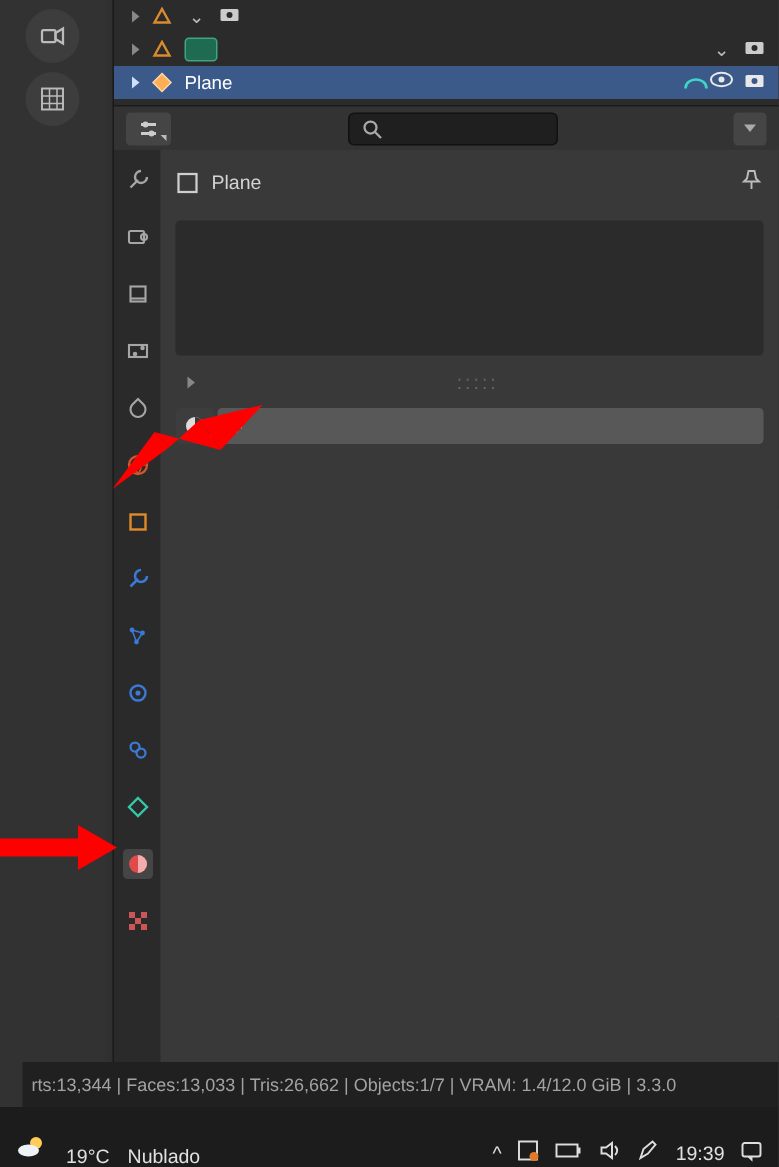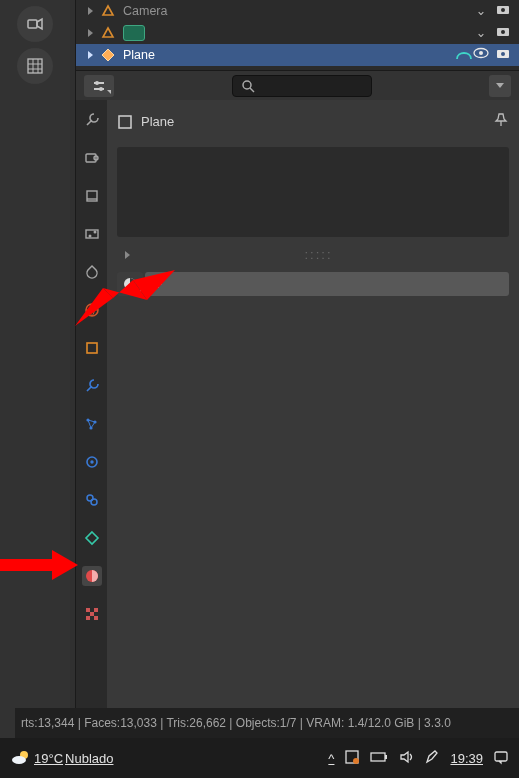--- a/index.html
+++ b/index.html
@@ -167,22 +167,22 @@
   .status {
     position:absolute; left:0; right:0; bottom:40px; height:30px;
     background:#202020; color:#a3a3a3; font-size:12px;
     display:flex; align-items:center; padding:0 6px;
     white-space:nowrap; overflow:hidden;margin-left:15px;
   }
 
   
   .taskbar{
     position:absolute; left:0; right:0; bottom:0; height:40px;
-    background:#1c1c1c; display:flex; align-items:center;
-    color:#e0e0e0; padding:0 10px; gap:2px; font-size:13px;text-decoration:underline;
+    background:#1c1c1c; display:flex; align-items:flex-end;
+    color:#e0e0e0; padding:0 10px; gap:12px; font-size:13px;
   }
   .tray{ margin-left:auto; display:flex; align-items:center; gap:10px; }
 
   
   .arrow {
     position:absolute; pointer-events:none;
   }
   .arrow svg { overflow:visible; }
 
 </style>
@@ -206,21 +206,20 @@
 </div>
 
 <div class="outliner">
   <div class="outliner-row">
     <span class="chev-right"></span>
     <span class="obj-icon">
       <svg width="16" height="16">
           <path d="M3 12 L8 3 L13 12 Z" fill="none" stroke="#d98b2e" stroke-width="1.6"></path>
         </svg>
     </span>
-    <span class="label">Camera</span>
     <span class="row-right">
       <span class="eye">⌄</span>
       <span class="cam">
         <svg width="14" height="14">
             <rect x="1" y="3" width="12" height="8" rx="1" fill="#ccc"></rect>
             <circle cx="7" cy="7" r="2" fill="#2b2b2b"></circle>
           </svg>
       </span>
     </span>
   </div>

